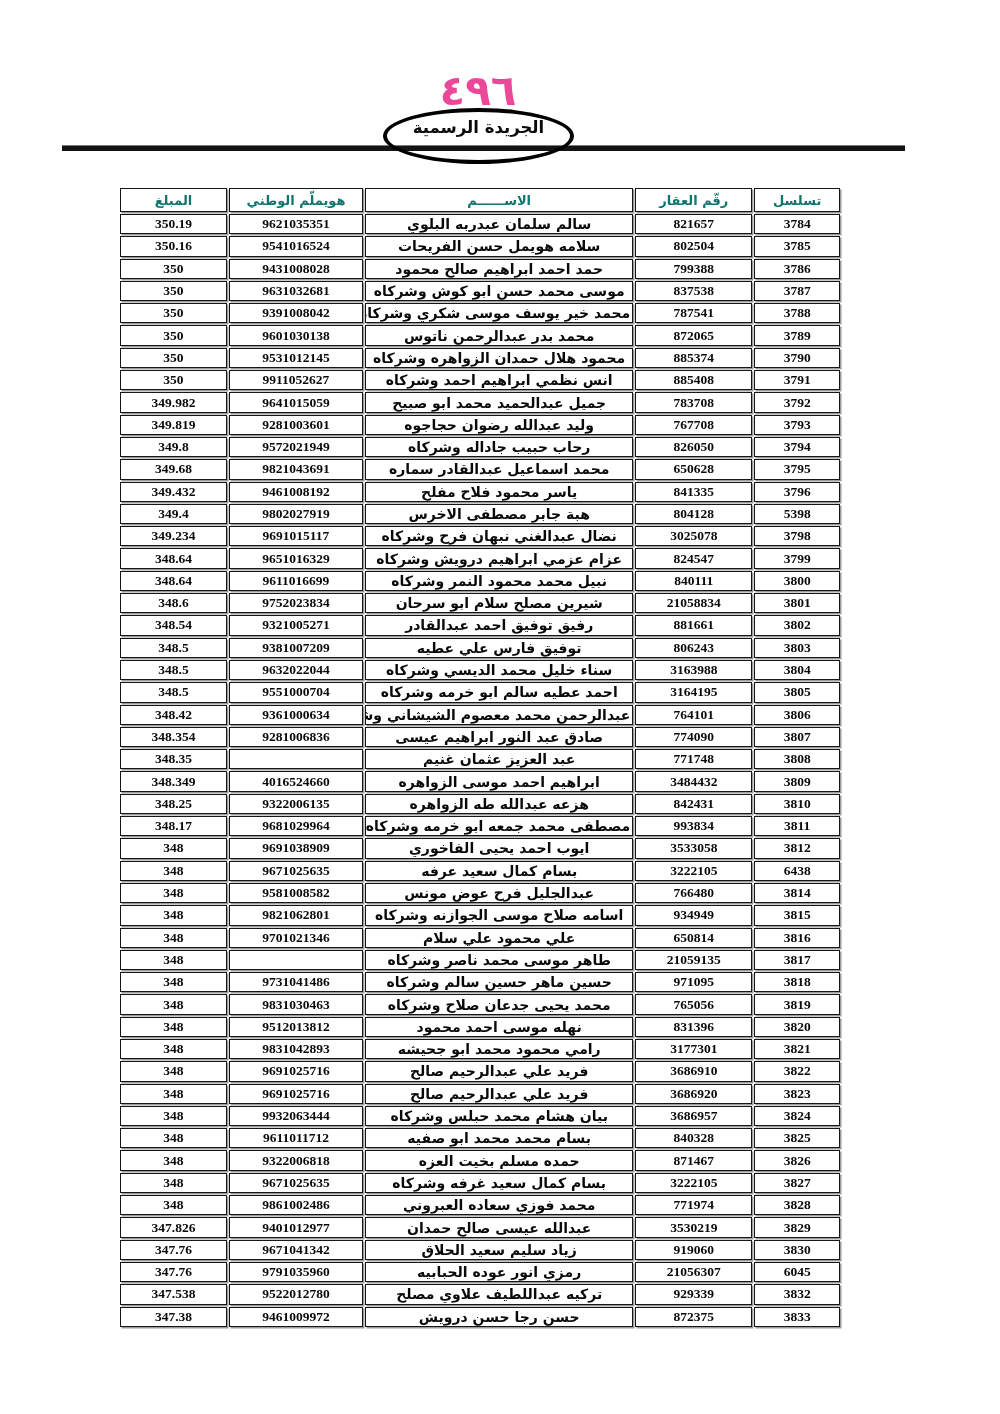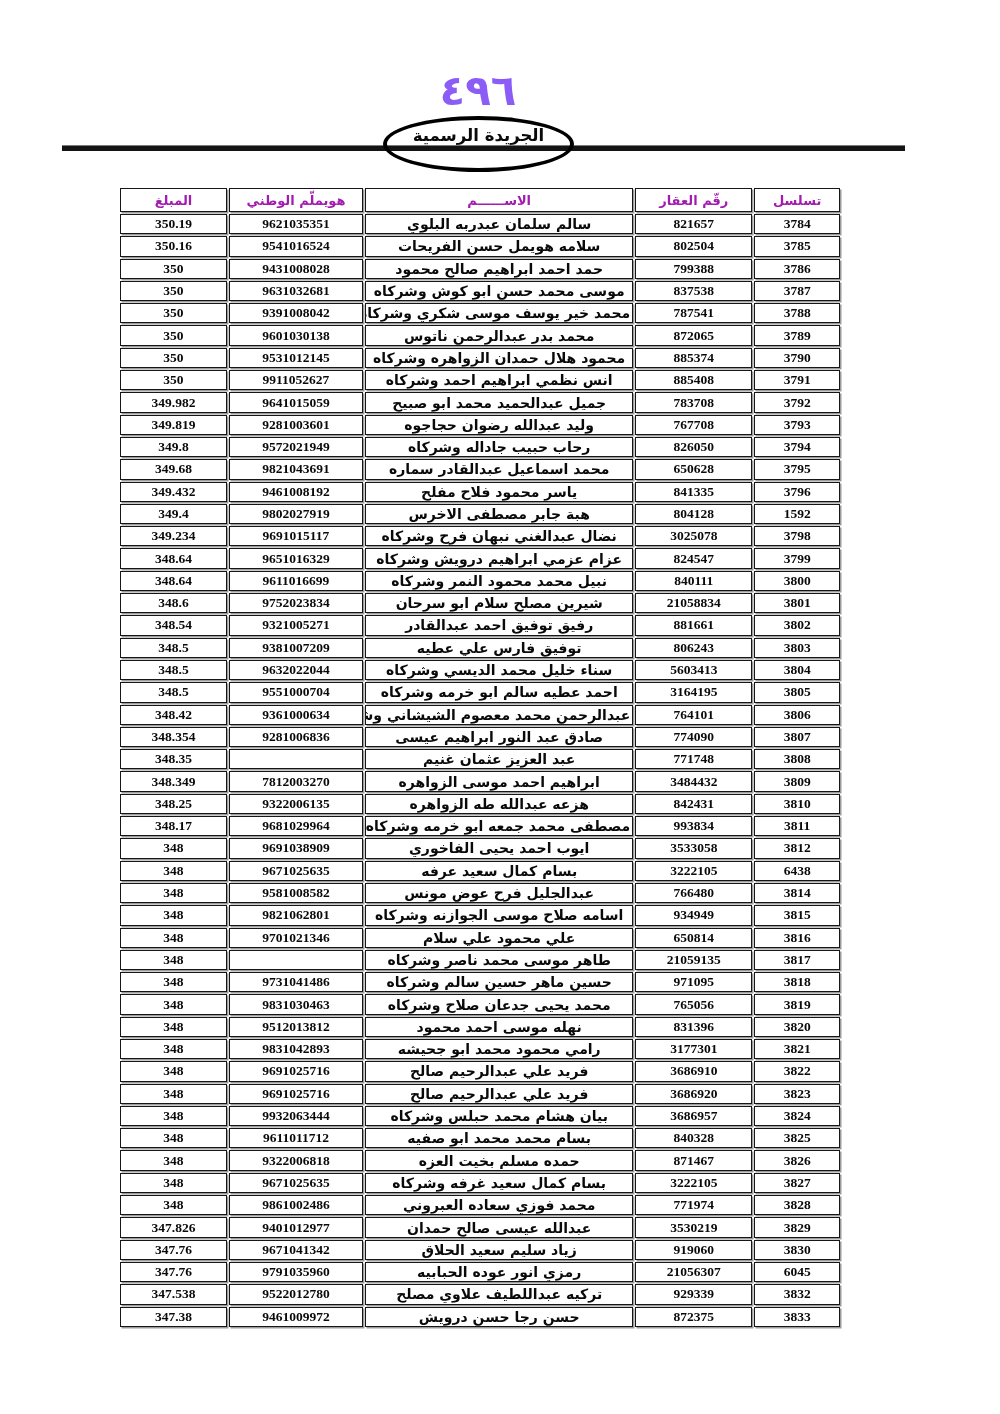--- a/index.html
+++ b/index.html
@@ -2,29 +2,29 @@
 <html lang="ar"><head>
 <meta charset="utf-8">
 <style>
   html, body { margin:0; padding:0; }
   body {
     width:1000px; height:1414px; background:#ffffff; position:relative;
     font-family:"DejaVu Sans", sans-serif;
   }
   .page-number {
     position:absolute; top:70px; left:378px; width:200px;
-    text-align:center; font-size:42px; font-weight:bold; color:#8b5cf6;
+    text-align:center; font-size:42px; font-weight:bold; color:#ec4899;
     font-family:"DejaVu Sans", sans-serif; line-height:1;
   }
   .rule {
     position:absolute; top:145px; left:62px; width:843px; height:5px;
     background:#141414; border-top:1px solid #7a7a7a;
   }
   .banner-ellipse {
-    position:absolute; top:116px; left:383px; width:191px; height:56px;
+    position:absolute; top:108px; left:383px; width:191px; height:56px;
     border:4px solid #000; border-radius:50%; box-sizing:border-box;
     background:transparent; z-index:2;
   }
   .banner-text {
     position:absolute; top:6px; left:0; right:0; text-align:center;
     font-size:16.5px; font-weight:bold; color:#0a0a0a; direction:rtl;
     font-family:"DejaVu Sans", sans-serif;
   }
   .table-wrap { position:absolute; top:186px; left:118px; z-index:1; }
   table.gazette {
@@ -32,21 +32,21 @@
     width:724px; direction:rtl; background:#ffffff;
   }
   table.gazette th, table.gazette td {
     border:1.5px solid #161616; box-sizing:border-box;
     box-shadow:1.5px 1.5px 0 #9b9b9b;
     text-align:center; vertical-align:middle; padding:0 2px;
     overflow:hidden; white-space:nowrap; background:#ffffff;
   }
   table.gazette th {
     height:24px; font-size:13px; font-weight:bold;
-    font-family:"DejaVu Sans", sans-serif; color:#a21caf;
+    font-family:"DejaVu Sans", sans-serif; color:#0f766e;
   }
   table.gazette td { height:20.3px; color:#0a0a0a; }
   .num {
     font-family:"Liberation Serif", serif; font-weight:bold; font-size:13.5px;
     direction:ltr;
   }
   .ar {
     font-family:"DejaVu Sans", sans-serif; font-weight:bold; font-size:14px;
     direction:rtl;
   }
@@ -168,21 +168,21 @@
             <td class="num">349.68</td>
           </tr>
           <tr>
             <td class="num">3796</td>
             <td class="num">841335</td>
             <td class="ar">ياسر محمود فلاح مفلح</td>
             <td class="num">9461008192</td>
             <td class="num">349.432</td>
           </tr>
           <tr>
-            <td class="num">1592</td>
+            <td class="num">5398</td>
             <td class="num">804128</td>
             <td class="ar">هبة جابر مصطفى الاخرس</td>
             <td class="num">9802027919</td>
             <td class="num">349.4</td>
           </tr>
           <tr>
             <td class="num">3798</td>
             <td class="num">3025078</td>
             <td class="ar">نضال عبدالغني نبهان فرح وشركاه</td>
             <td class="num">9691015117</td>
@@ -218,21 +218,21 @@
           </tr>
           <tr>
             <td class="num">3803</td>
             <td class="num">806243</td>
             <td class="ar">توفيق فارس علي عطيه</td>
             <td class="num">9381007209</td>
             <td class="num">348.5</td>
           </tr>
           <tr>
             <td class="num">3804</td>
-            <td class="num">5603413</td>
+            <td class="num">3163988</td>
             <td class="ar">سناء خليل محمد الديسي وشركاه</td>
             <td class="num">9632022044</td>
             <td class="num">348.5</td>
           </tr>
           <tr>
             <td class="num">3805</td>
             <td class="num">3164195</td>
             <td class="ar">احمد عطيه سالم ابو خرمه وشركاه</td>
             <td class="num">9551000704</td>
             <td class="num">348.5</td>
@@ -255,21 +255,21 @@
             <td class="num">3808</td>
             <td class="num">771748</td>
             <td class="ar">عبد العزيز عثمان غنيم</td>
             <td class="num"></td>
             <td class="num">348.35</td>
           </tr>
           <tr>
             <td class="num">3809</td>
             <td class="num">3484432</td>
             <td class="ar">ابراهيم احمد موسى الزواهره</td>
-            <td class="num">7812003270</td>
+            <td class="num">4016524660</td>
             <td class="num">348.349</td>
           </tr>
           <tr>
             <td class="num">3810</td>
             <td class="num">842431</td>
             <td class="ar">هزعه عبدالله طه الزواهره</td>
             <td class="num">9322006135</td>
             <td class="num">348.25</td>
           </tr>
           <tr>

